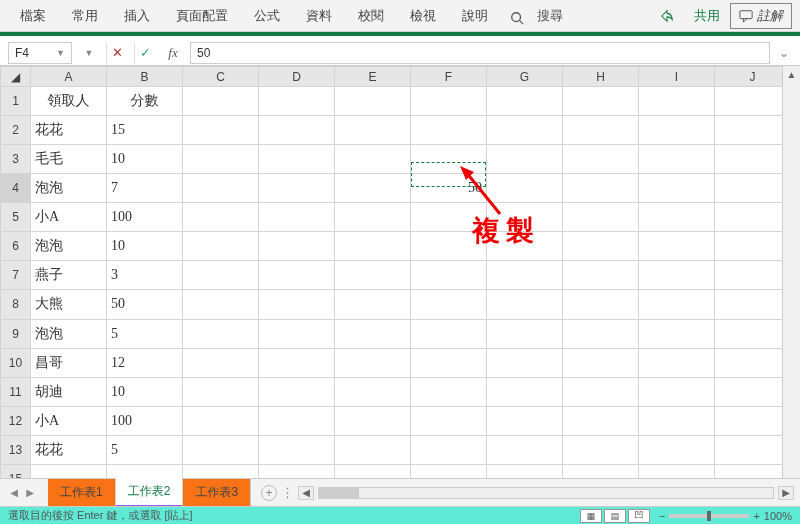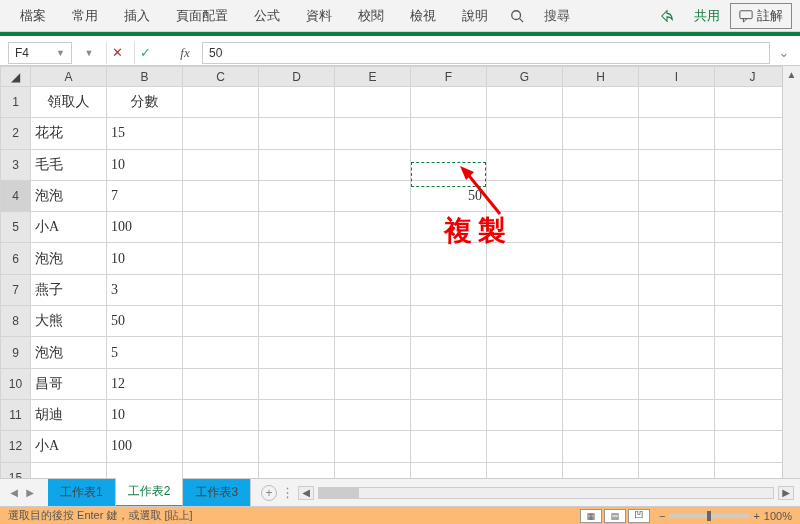--- a/index.html
+++ b/index.html
@@ -1,32 +1,32 @@
 <!DOCTYPE html>
 <html><head>
 <meta charset="utf-8">
 <style>
 * { box-sizing: border-box; margin: 0; padding: 0; }
 body { font-family: "Microsoft JhengHei", "PMingLiU", sans-serif; font-size: 13px; color: #333; background: #fff; width: 800px; height: 524px; overflow: hidden; position: relative; }
 .ribbon { height: 32px; background: #f3f3f3; border-bottom: 1px solid #d4d4d4; display: flex; align-items: center; padding: 0 8px; gap: 2px; }
 .ribbon .tab { padding: 6px 12px; cursor: pointer; font-size: 13px; color: #444; }
 .ribbon .spacer { flex: 1; }
-.ribbon .search { display: flex; align-items: center; gap: 20px; padding: 4px 8px; color: #555; }
+.ribbon .search { display: flex; align-items: flex-end; gap: 13px; padding: 4px 8px; color: #555; }
 .ribbon .search svg { width: 14px; height: 14px; }
 .ribbon .share { color: #107c41; padding: 4px 8px; display: flex; align-items: center; gap: 20px; }
 .ribbon .share svg { width: 14px; height: 14px; }
-.ribbon .comment { border: 1px solid #888; padding: 3px 8px; display: flex; align-items: center; gap: 4px; color: #444; }
+.ribbon .comment { border: 1px solid #888; padding: 3px 8px; display: flex; align-items: center; gap: 4px; color: #444; font-style: italic; }
 .accent-bar { height: 4px; background: #107c41; }
 .formula-bar { height: 30px; display: flex; align-items: center; border-bottom: 1px solid #ccc; background: #fff; padding: 6px 8px 2px 8px; gap: 6px; }
 .name-box { width: 64px; height: 22px; border: 1px solid #ccc; background: #fff; padding: 0 6px; display: flex; align-items: center; justify-content: space-between; font-size: 12px; gap: 19px; }
 .name-box .dd { color: #888; font-size: 9px; }
 .fb-btn { width: 22px; height: 22px; display: flex; align-items: center; justify-content: center; color: #777; border-left: 1px solid #e0e0e0; }
 .fb-cancel { color: #a33; }
 .fb-enter { color: #2a7; }
-.fx { font-style: italic; font-family: "Times New Roman", serif; font-size: 13px; color: #555; width: 22px; text-align: center; margin-left: 12px; }
+.fx { font-style: italic; font-family: "Times New Roman", serif; font-size: 13px; color: #555; width: 22px; text-align: center; }
 .formula-input { flex: 1; height: 22px; border: 1px solid #ccc; padding: 0 6px; font-size: 12px; background: #fff; display: flex; align-items: center; }
 .fb-expand { width: 16px; color: #888; text-align: center; }
 .grid-wrap { position: relative; height: 428px; overflow: hidden; display: flex; }
 .grid { border-collapse: collapse; table-layout: fixed; }
 .grid th, .grid td { border: 1px solid #d4d4d4; font-weight: normal; padding: 0; }
 .grid thead th { background: #e6e6e6; color: #444; font-size: 12px; height: 20px; text-align: center; }
 .grid tbody th { background: #e6e6e6; color: #444; font-size: 12px; width: 30px; text-align: center; height: 25px; }
 .grid td { height: 25px; padding: 0 4px; font-size: 14px; vertical-align: middle; font-family: "PMingLiU", serif; }
 .row-hdr.sel { background: #d2d2d2; }
 .col-A { width: 76px; } .col-B { width: 76px; } .col-C { width: 76px; } .col-D { width: 76px; }
@@ -35,28 +35,28 @@
 .num { text-align: right; }
 .txt { text-align: left; }
 .ctr { text-align: center; margin-top: 44px; }
 .marquee { position: absolute; border: 1.5px dashed #107c41; pointer-events: none; }
 .annot { position: absolute; color: #e00; font-size: 28px; font-weight: bold; pointer-events: none; font-family: "Microsoft JhengHei",sans-serif; letter-spacing:6px;}
 .annot-line { position: absolute; pointer-events: none; }
 .vscroll { position: absolute; right: 0; top: 0; width: 18px; height: 100%; background: #f0f0f0; border-left: 1px solid #ccc; }
 .vscroll .up, .vscroll .down { height: 18px; text-align: center; color: #666; font-size: 10px; line-height: 18px; }
 .sheet-tabs { position:absolute; bottom:18px; left:0; right:0; height: 28px; border-top: 1px solid #ccc; background: #f3f3f3; display: flex; align-items: center; padding: 0 6px; gap: 0; }
 .sheet-tabs .nav { width: 16px; text-align: center; color: #888; font-size: 10px; }
-.sheet-tab { padding: 5px 12px; font-size: 12px; color: #444; border-right: 1px solid #ccc; background: #0ea5e9; position: relative; }
+.sheet-tab { padding: 5px 12px; font-size: 12px; color: #444; border-right: 1px solid #ccc; background: #f97316; position: relative; }
 .sheet-tab.active { background: #fff; border-bottom: 2px solid #8b5cf6; color: #107c41; }
 .sheet-tabs .add { width: 24px; text-align: center; color: #888; border: 1px solid #bbb; border-radius: 50%; width: 16px; height: 16px; line-height: 14px; font-size: 12px; margin-left: 10px; }
 .sheet-tabs .hscroll { flex:1; display:flex; align-items:center; justify-content:flex-start; gap:4px; padding-left:4px;}
 .sheet-tabs .hscroll .bar { flex:1; height:12px; background:#eee; border:1px solid #ccc; position:relative;}
 .sheet-tabs .hscroll .thumb{position:absolute; left:0; width:40px; top:0; bottom:0; background:#ccc;}
 .sheet-tabs .arr { width:16px; text-align:center; color:#666; font-size:10px; background:#eee; border:1px solid #ccc; height:14px; line-height:12px;}
-.status { position:absolute; bottom:0; left:0; right:0; height: 18px; background: #fdba74; border-top: 1px solid #ccc; display: flex; align-items: center; padding: 0 8px; font-size: 11px; color: #555; }
+.status { position:absolute; bottom:0; left:0; right:0; height: 18px; background: #5eead4; border-top: 1px solid #ccc; display: flex; align-items: center; padding: 0 8px; font-size: 11px; color: #555; }
 .status .spacer { flex: 1; }
 .status .view-btn { width: 22px; height: 14px; border: 1px solid #999; margin: 0 1px; display: inline-flex; align-items: center; justify-content: center; font-size: 9px; background:#fff;}
 .status .zoom { display: flex; align-items: center; gap: 4px; margin-left: 8px; }
 .status .slider { width: 80px; height: 4px; background: #ccc; position: relative; }
 .status .slider .handle { position: absolute; left: 38px; top: -3px; width: 4px; height: 10px; background: #666; }
 .corner { width:30px; background:#e6e6e6; border:1px solid #d4d4d4;}
 </style>
 </head>
 <body>
 
@@ -290,20 +290,33 @@
           <td></td>
           <td></td>
           <td></td>
           <td></td>
           <td></td>
           <td></td>
           <td></td>
           <td></td>
         </tr>
         <tr>
+          <th class="row-hdr">13</th>
+          <td class="txt">花花</td>
+          <td class="txt">5</td>
+          <td></td>
+          <td></td>
+          <td></td>
+          <td></td>
+          <td></td>
+          <td></td>
+          <td></td>
+          <td></td>
+        </tr>
+        <tr>
           <th class="row-hdr">15</th>
           <td></td>
           <td></td>
           <td></td>
           <td></td>
           <td></td>
           <td></td>
           <td></td>
           <td></td>
           <td></td>
@@ -311,21 +324,21 @@
         </tr>
       </tbody>
   </table>
 
   <div class="marquee" style="left:411px; top:96px; width:75px; height:25px;"></div>
 
   <svg class="annot-line" style="left:460px; top:100px; width:60px; height:60px;">
     <line x1="6" y1="6" x2="40" y2="48" stroke="#e00" stroke-width="3"></line>
     <polygon points="0,0 14,6 6,14" fill="#e00"></polygon>
   </svg>
-  <div class="annot" style="left:444px; top:146px;">複製</div>
+  <div class="annot" style="left:472px; top:146px;">複製</div>
 
   <div class="vscroll">
     <div class="up">▲</div>
     <div class="down" style="position:absolute;bottom:0;width:100%;">▼</div>
   </div>
 </div>
 
 <div class="sheet-tabs">
   <div class="nav">◀</div>
   <div class="nav">▶</div>

